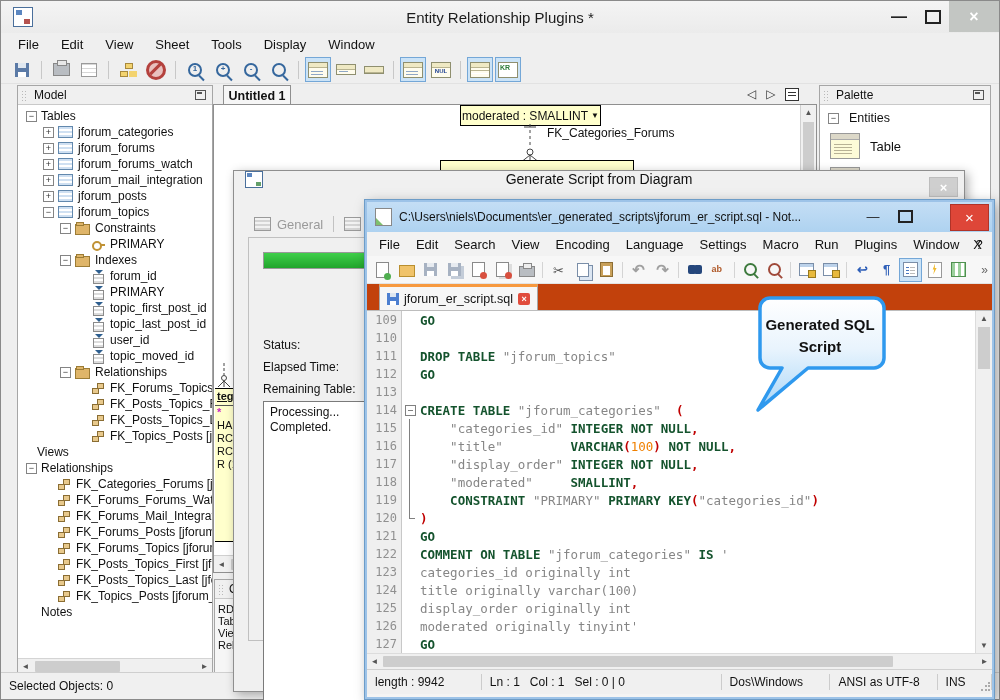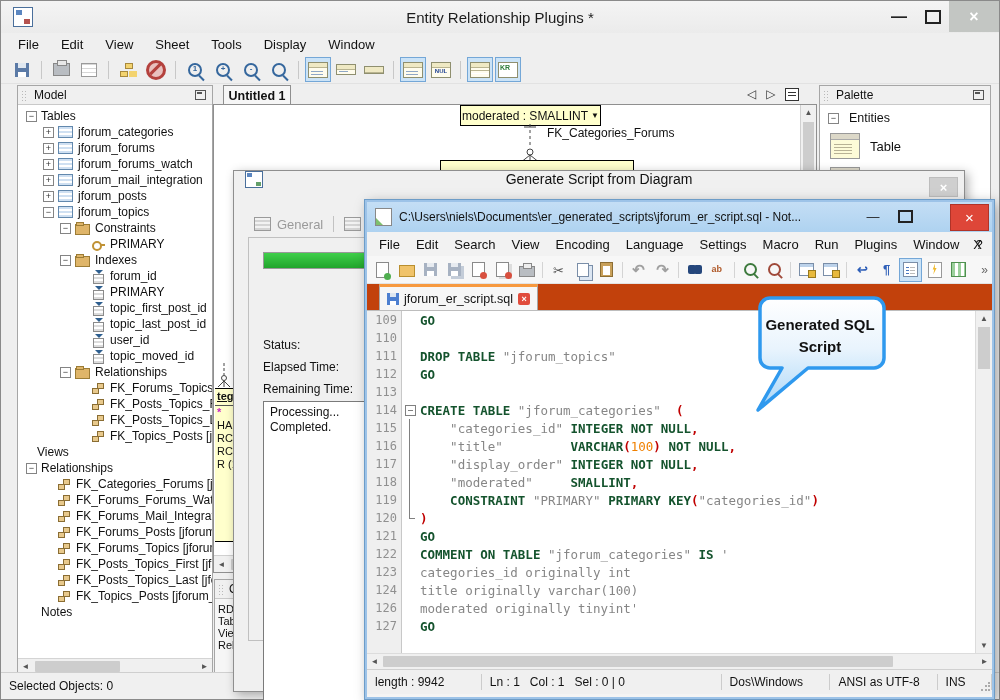--- a/index.html
+++ b/index.html
@@ -616,21 +616,21 @@
     <span class="d-ico"></span>
   </div>
   <div id="dlg-group">
     <div id="dlg-progress">
         <div class="fill" id="dlg-fill" style="width: 50%;"></div>
       </div>
     <span class="dlabel" style="left:14px;top:100px">Status:</span>
     <span class="dvalue" style="left:118px;top:100px">50</span>
     <span class="dlabel" style="left:14px;top:122px">Elapsed Time:</span>
     <span class="dvalue" style="left:118px;top:122px">00</span>
-    <span class="dlabel" style="left:14px;top:144px">Remaining Time:</span>
+    <span class="dlabel" style="left:14px;top:144px">Remaining Table:</span>
     <span class="dvalue" style="left:118px;top:144px">00:</span>
     <div id="dlg-log">
         <div class="logline">Processing...</div>
         <div class="logline">Completed.</div>
       </div>
   </div>
 </div>
 
 <div id="npp">
   <div id="npp-title">
@@ -754,20 +754,21 @@
         <div class="cl"><span class="ln">115</span><span class="fold f-mid"></span><span class="ct"><span class="c-d">    </span><span class="c-s">"categories_id"</span><span class="c-d"> </span><span class="c-k">INTEGER NOT NULL</span><span class="c-o">,</span></span></div>
         <div class="cl"><span class="ln">116</span><span class="fold f-mid"></span><span class="ct"><span class="c-d">    </span><span class="c-s">"title"</span><span class="c-d">         </span><span class="c-k">VARCHAR</span><span class="c-o">(</span><span class="c-n">100</span><span class="c-o">)</span><span class="c-d"> </span><span class="c-k">NOT NULL</span><span class="c-o">,</span></span></div>
         <div class="cl"><span class="ln">117</span><span class="fold f-mid"></span><span class="ct"><span class="c-d">    </span><span class="c-s">"display_order"</span><span class="c-d"> </span><span class="c-k">INTEGER NOT NULL</span><span class="c-o">,</span></span></div>
         <div class="cl"><span class="ln">118</span><span class="fold f-mid"></span><span class="ct"><span class="c-d">    </span><span class="c-s">"moderated"</span><span class="c-d">     </span><span class="c-k">SMALLINT</span><span class="c-o">,</span></span></div>
         <div class="cl"><span class="ln">119</span><span class="fold f-mid"></span><span class="ct"><span class="c-d">    </span><span class="c-k">CONSTRAINT </span><span class="c-s">"PRIMARY"</span><span class="c-d"> </span><span class="c-k">PRIMARY KEY</span><span class="c-o">(</span><span class="c-s">"categories_id"</span><span class="c-o">)</span></span></div>
         <div class="cl"><span class="ln">120</span><span class="fold f-end"></span><span class="ct"><span class="c-o">)</span></span></div>
         <div class="cl"><span class="ln">121</span><span class="fold"></span><span class="ct"><span class="c-k">GO</span></span></div>
         <div class="cl"><span class="ln">122</span><span class="fold"></span><span class="ct"><span class="c-k">COMMENT ON TABLE </span><span class="c-s">"jforum_categories"</span><span class="c-d"> </span><span class="c-k">IS</span><span class="c-d"> </span><span class="c-s">'</span></span></div>
         <div class="cl"><span class="ln">123</span><span class="fold"></span><span class="ct"><span class="c-s">categories_id originally int</span></span></div>
         <div class="cl"><span class="ln">124</span><span class="fold"></span><span class="ct"><span class="c-s">title originally varchar(100)</span></span></div>
+        <div class="cl"><span class="ln">125</span><span class="fold"></span><span class="ct"><span class="c-s">display_order originally int</span></span></div>
         <div class="cl"><span class="ln">126</span><span class="fold"></span><span class="ct"><span class="c-s">moderated originally tinyint'</span></span></div>
         <div class="cl"><span class="ln">127</span><span class="fold"></span><span class="ct"><span class="c-k">GO</span></span></div>
       </div>
     <div id="npp-vscroll">
       <span class="up">▲</span>
       <span class="vthumb"></span>
       <span class="dn">▼</span>
     </div>
   </div>
   <div id="npp-hscroll">

